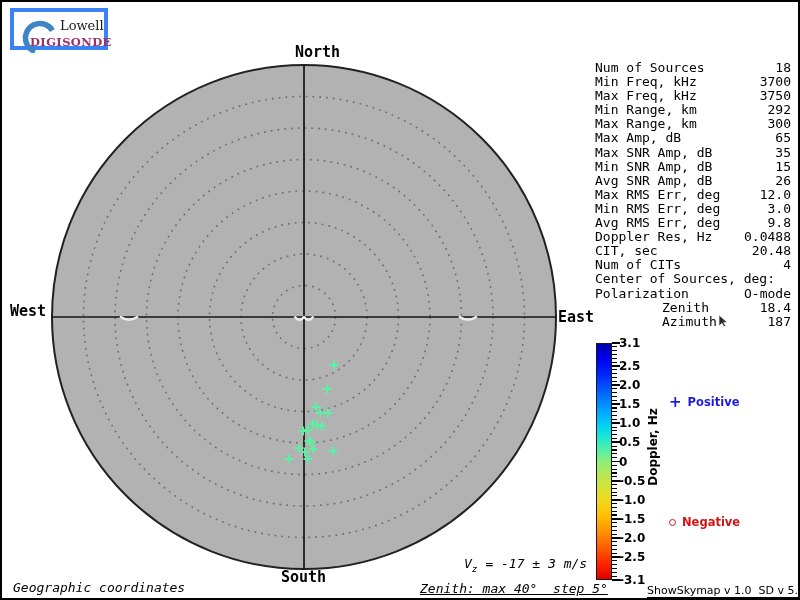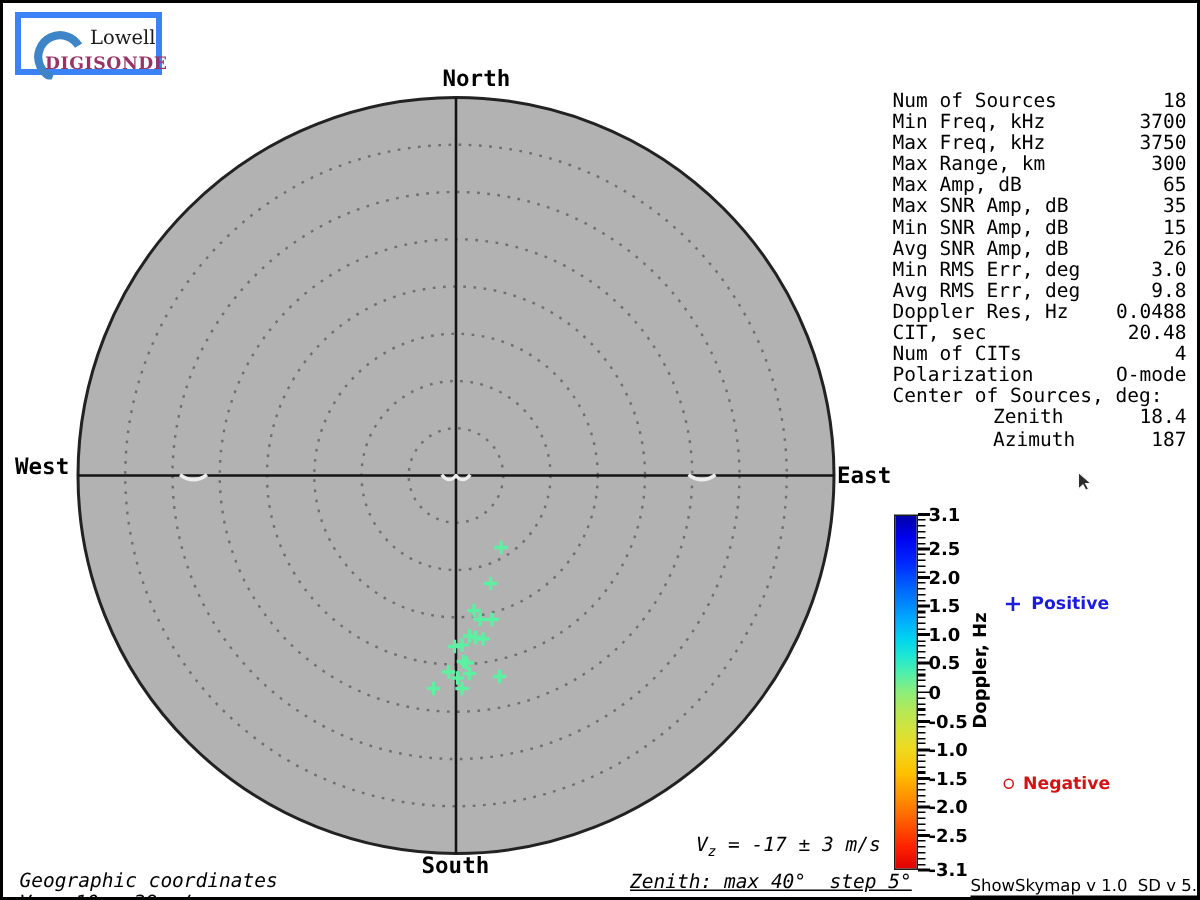--- a/index.html
+++ b/index.html
@@ -102,32 +102,34 @@
 
   <div class="abs dir" style="left:293px;top:41px;">North</div>
   <div class="abs dir" style="left:279px;top:566px;">South</div>
   <div class="abs dir" style="left:8px;top:300px;">West</div>
   <div class="abs dir" style="left:556px;top:306px;">East</div>
 
   <div class="abs stats" id="stats">
       <div class="srow"><span>Num of Sources</span><span>18</span></div>
       <div class="srow"><span>Min Freq, kHz</span><span>3700</span></div>
       <div class="srow"><span>Max Freq, kHz</span><span>3750</span></div>
+      <div class="srow"><span>Min Range, km</span><span>292</span></div>
       <div class="srow"><span>Max Range, km</span><span>300</span></div>
       <div class="srow"><span>Max Amp, dB</span><span>65</span></div>
       <div class="srow"><span>Max SNR Amp, dB</span><span>35</span></div>
       <div class="srow"><span>Min SNR Amp, dB</span><span>15</span></div>
       <div class="srow"><span>Avg SNR Amp, dB</span><span>26</span></div>
+      <div class="srow"><span>Max RMS Err, deg</span><span>12.0</span></div>
       <div class="srow"><span>Min RMS Err, deg</span><span>3.0</span></div>
       <div class="srow"><span>Avg RMS Err, deg</span><span>9.8</span></div>
       <div class="srow"><span>Doppler Res, Hz</span><span>0.0488</span></div>
       <div class="srow"><span>CIT, sec</span><span>20.48</span></div>
       <div class="srow"><span>Num of CITs</span><span>4</span></div>
+      <div class="srow"><span>Center of Sources, deg:</span><span></span></div>
       <div class="srow"><span>Polarization</span><span>O-mode</span></div>
-      <div class="srow"><span>Center of Sources, deg:</span><span></span></div>
       <div class="srow indent"><span>Zenith</span><span>18.4</span></div>
       <div class="srow indent"><span>Azimuth</span><span>187</span></div>
     </div>
 
   <div class="abs" id="cbar" style="background: linear-gradient(rgb(0, 0, 168) 0%, rgb(0, 0, 238) 6%, rgb(0, 38, 255) 13%, rgb(0, 104, 255) 21%, rgb(0, 168, 255) 29%, rgb(0, 212, 240) 35%, rgb(32, 232, 208) 40%, rgb(85, 239, 168) 45%, rgb(140, 238, 122) 50%, rgb(180, 232, 88) 55%, rgb(214, 226, 58) 61%, rgb(238, 218, 32) 66%, rgb(255, 192, 0) 73%, rgb(255, 144, 0) 80%, rgb(255, 90, 0) 87%, rgb(255, 32, 0) 94%, rgb(221, 0, 0) 100%);"></div>
   <div id="cbar-ticks">
       <div class="tick" style="left: 610px; top: 340.1px; width: 8px; height: 1.8px;"></div>
       <div class="cblab" style="top: 341px;">3.1</div>
       <div class="tick" style="left: 610px; top: 363.035px; width: 8px; height: 1.8px;"></div>
       <div class="cblab" style="top: 363.935px;">2.5</div>

